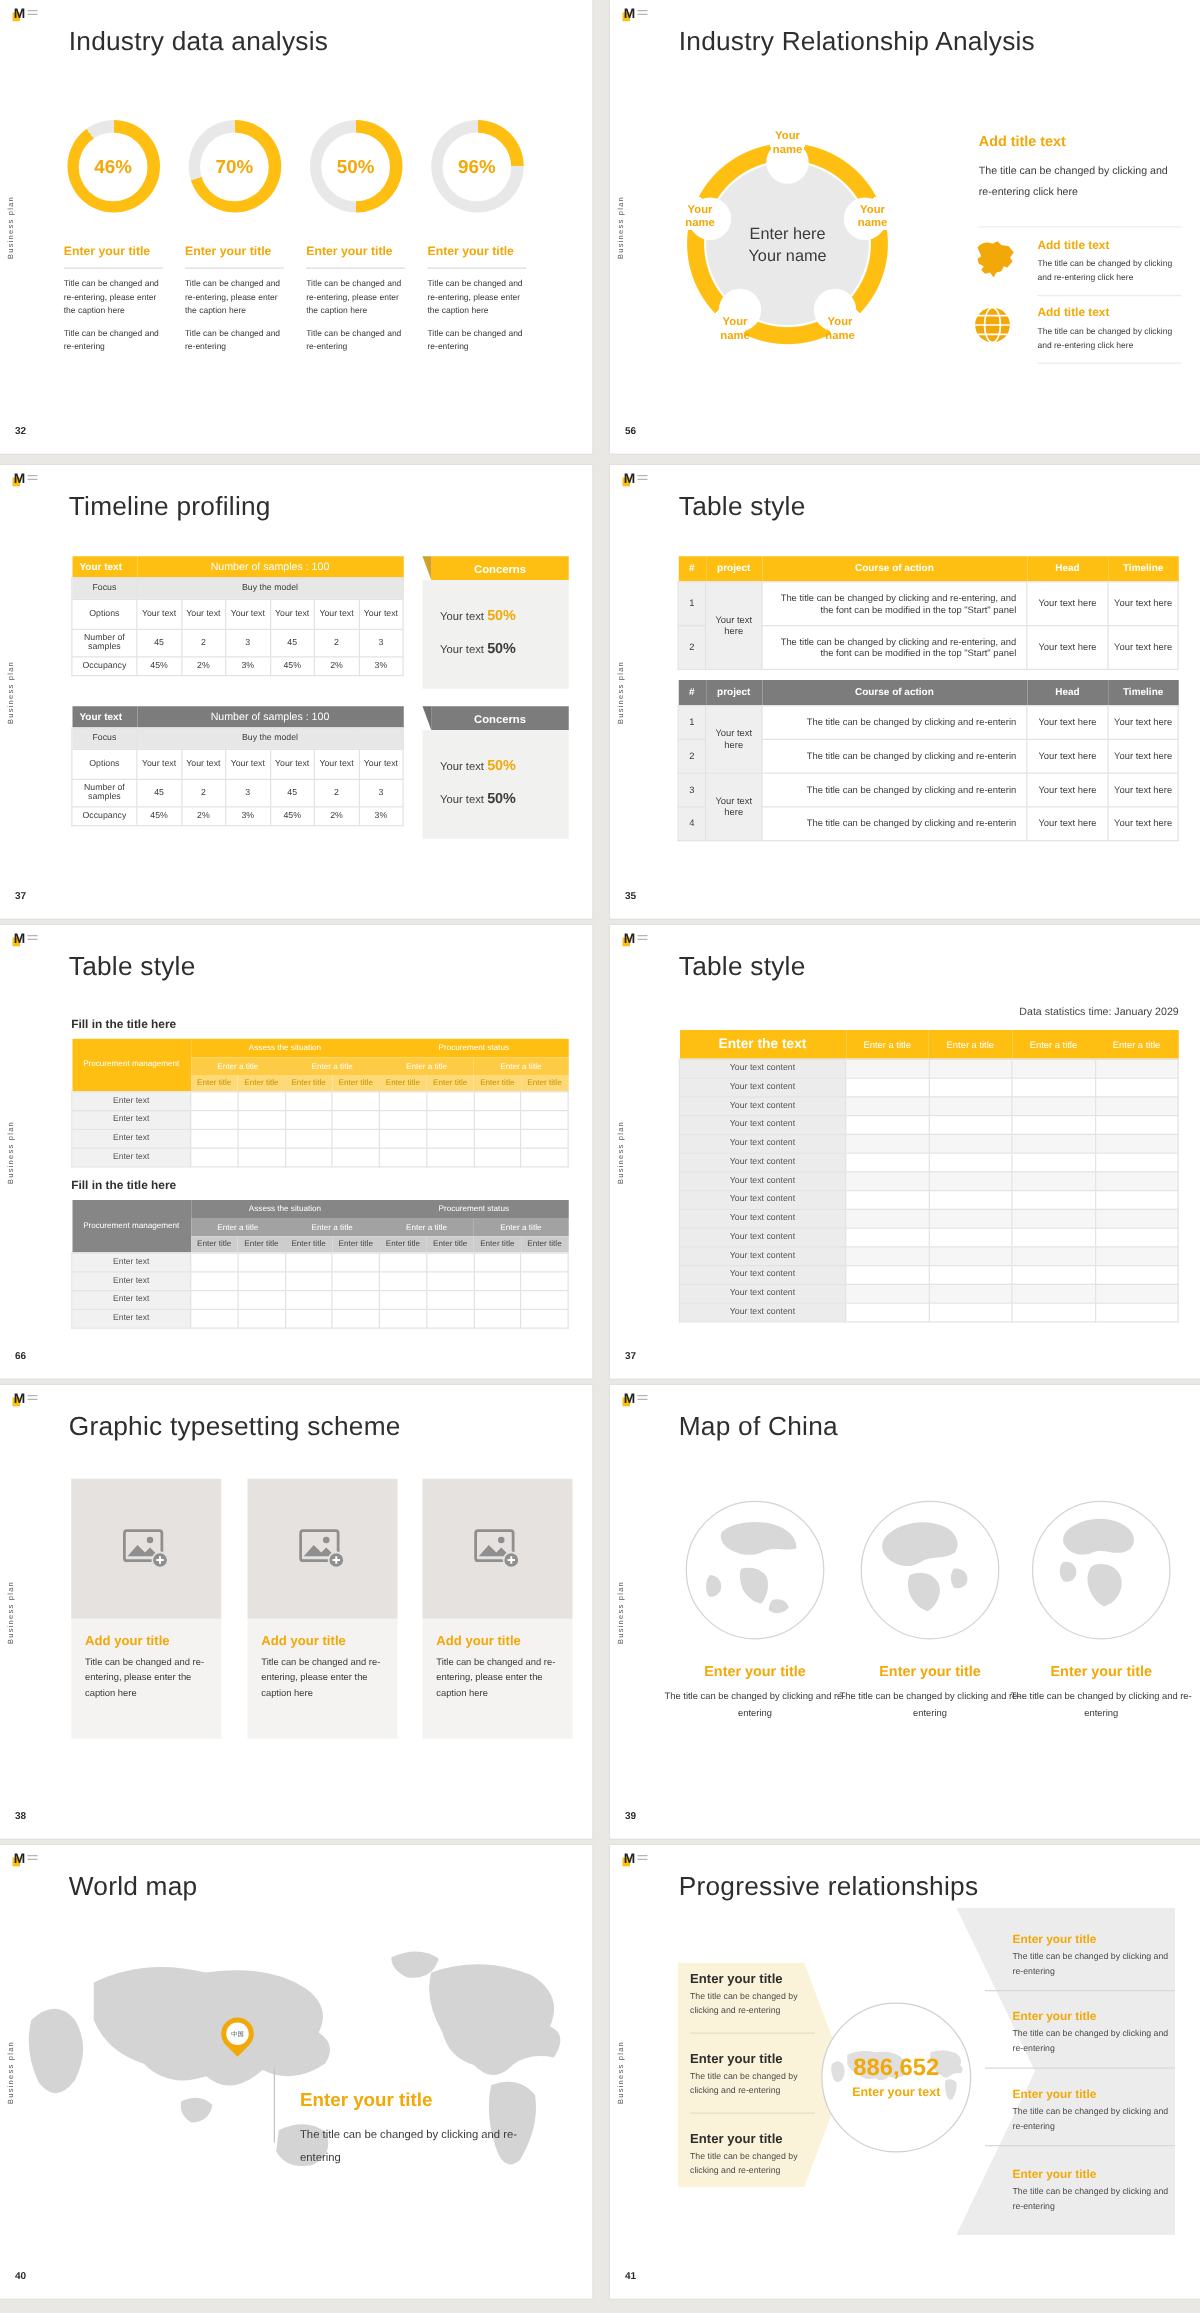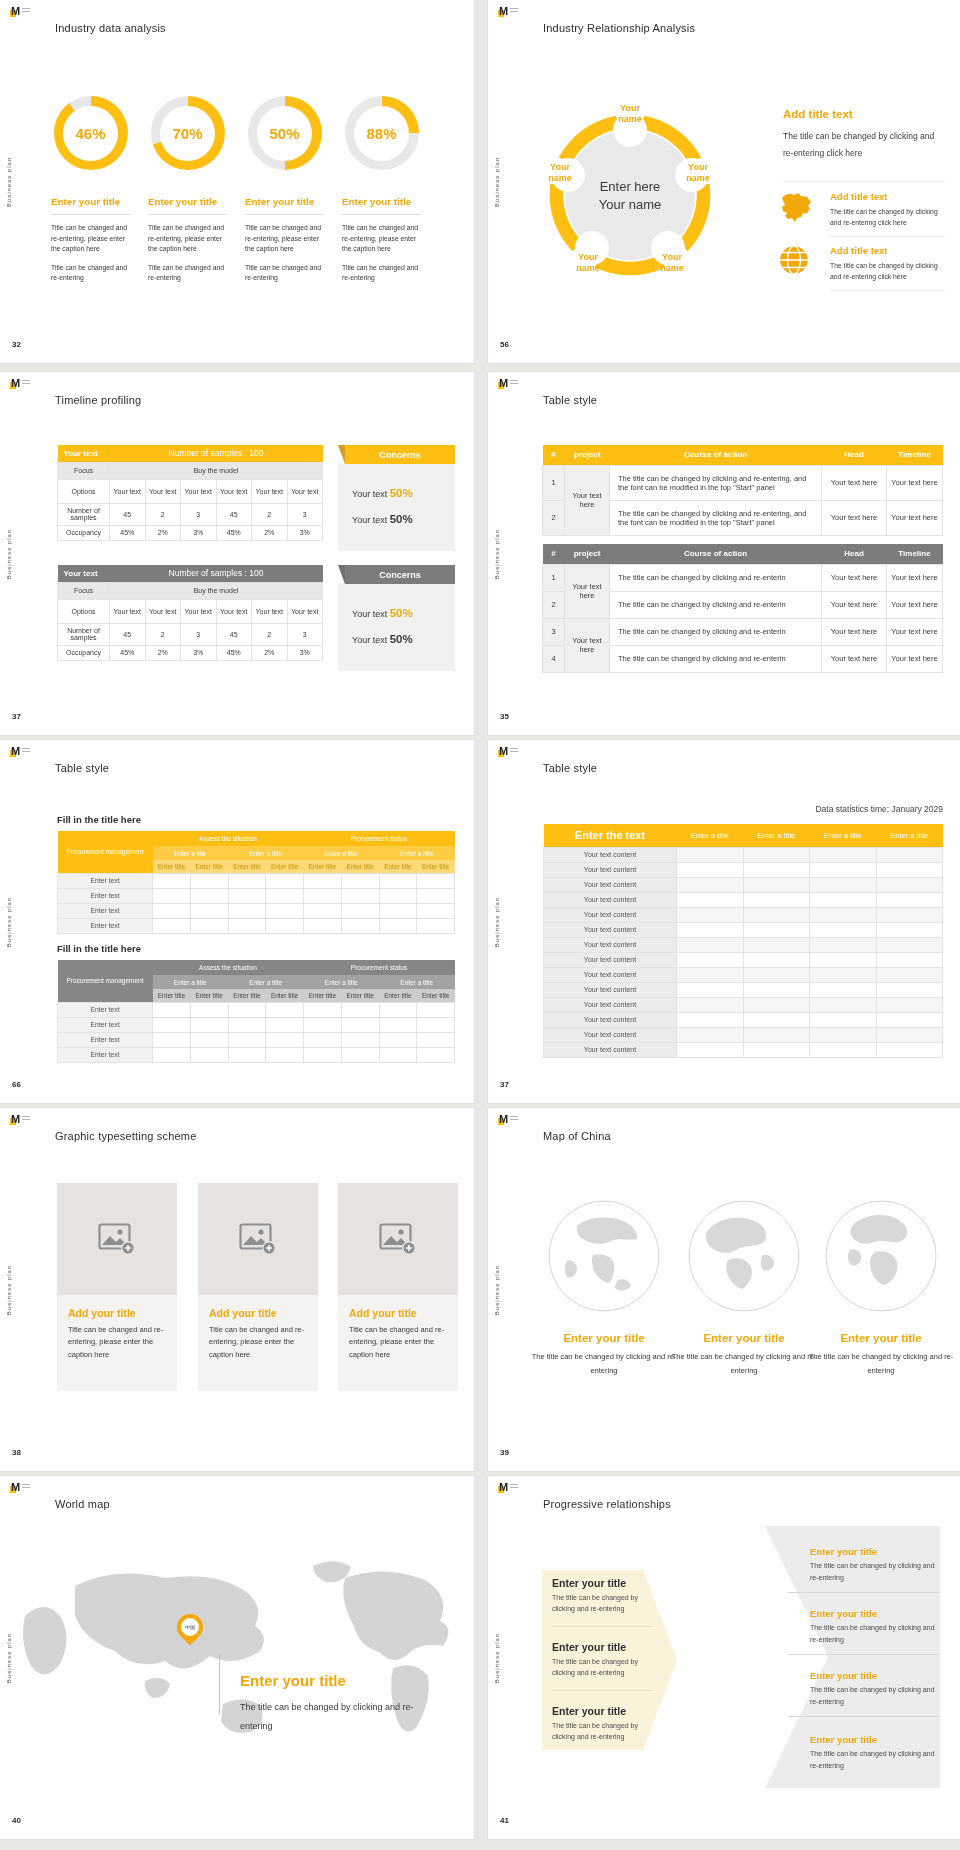--- a/index.html
+++ b/index.html
@@ -10,21 +10,21 @@
   .colL{left:0;width:474px}.colR{left:488px}
   .r0{top:0}.r1{top:372px}.r2{top:740px}.r3{top:1108px}.r4{top:1476px}
   
   .logo{position:absolute;left:11px;top:6px;display:flex;gap:2px;align-items:flex-start}
   .logo .m{font-weight:bold;font-size:11px;line-height:11px;color:#222;position:relative;z-index:1}
   .logo .m::before{content:"";position:absolute;left:-1px;bottom:0;width:6px;height:7px;background:var(--fill);z-index:-1}
   .logo .lines{display:flex;flex-direction:column;gap:2px;padding-top:2px}
   .logo .lines i{width:8px;height:1px;background:#b5b5b5}
   .vtext{position:absolute;left:6px;top:50%;writing-mode:vertical-rl;transform:translateY(-50%) rotate(180deg);font-size:6px;color:#555;letter-spacing:1px}
   .pnum{position:absolute;left:12px;bottom:14px;font-size:8px;font-weight:bold;color:#2b2b2b}
-  .stitle{position:absolute;left:55px;top:22px;margin:0;font-size:11px;font-weight:300;color:#2e2e2e;letter-spacing:.2px}
+  .stitle{position:absolute;left:55px;top:22px;margin:0;font-size:21px;font-weight:300;color:#2e2e2e;letter-spacing:.2px}
   
   .cols32{position:absolute;left:42px;top:96px;width:388px;display:flex}
   .col32{width:97px;padding:0 9px;box-sizing:border-box}
   .donut{width:74px;height:74px;border-radius:50%;margin:0 auto;background:conic-gradient(var(--fill) calc(var(--p)*1%),var(--track) 0);display:grid;place-items:center}
   .hole{width:55px;height:55px;background:#fff;border-radius:50%;display:grid;place-items:center}
   .pct{font-size:15px;font-weight:bold;color:var(--acc)}
   .h32{margin-top:26px;font-size:9.8px;font-weight:bold;color:var(--acc);padding-bottom:7px;border-bottom:1px solid #dcdcdc}
   .d32{margin-top:8px;font-size:6.8px;line-height:1.55;color:#3a3a3a}
   
   .ring{position:absolute;left:57px;top:110px;width:170px;height:170px;border-radius:50%;
@@ -61,21 +61,21 @@
   .chead.y{background:var(--fill);border-top-color:#c98f04}
   .chead.g{background:var(--g1);border-top-color:#575757}
   .cbody{background:#F1F1F0;height:87px;padding:16px 0 0 14px;box-sizing:border-box;font-size:9px;color:#3c3c3c;line-height:2.3}
   .v-y{color:var(--acc);font-weight:bold;font-size:11.5px}
   .v-d{color:#3c3c3c;font-weight:bold;font-size:11.5px}
   
   .t35{position:absolute;left:54px;width:401px;font-size:7.5px}
   .t35 th{font-weight:bold;color:#fff;font-size:8px}
   .t35 thead tr{height:20px}
   .t35 td.gray{background:#EFEFEF}
-  .t35 td.course{text-align:left;padding:0 8px}
+  .t35 td.course{text-align:right;padding:0 8px}
   .t35a tbody tr{height:35px}.t35b tbody tr{height:27px}
   
   .fillh{position:absolute;left:57px;font-size:9.5px;font-weight:bold;color:#2f2f2f}
   .t36{position:absolute;left:57px;width:398px;font-size:6.5px}
   .t36 th{font-weight:normal;color:#fff}
   .t36 .ra{height:15px}.t36 .rb{height:14px}.t36 .rc{height:13px}
   .t36 tbody tr{height:15px}
   .t36 td.lab{background:#F1F1F1;color:#555;font-size:6.8px}
   .t36y .corner,.t36y .ra th{background:var(--fill)}
   .t36y .rb th{background:var(--fillmid)}
@@ -170,21 +170,21 @@
               <span class="pct">50%</span>
             </div>
           </div>
       <div class="h32">Enter your title</div>
       <div class="d32">Title can be changed and re-entering, please enter the caption here</div>
       <div class="d32">Title can be changed and re-entering</div>
     </div>
     <div class="col32">
       <div class="donut" style="--p: 25;">
             <div class="hole">
-              <span class="pct">88%</span>
+              <span class="pct">96%</span>
             </div>
           </div>
       <div class="h32">Enter your title</div>
       <div class="d32">Title can be changed and re-entering, please enter the caption here</div>
       <div class="d32">Title can be changed and re-entering</div>
     </div>
   </div>
 </div>
 
 <div class="slide colR r0" style="width:472px">
@@ -934,20 +934,32 @@
   <div class="lblock" style="top:165px">
         <h4>Enter your title</h4>
         <p>The title can be changed by clicking and re-entering</p>
       </div>
   <div class="ldiv" style="top:214px"></div>
   <div class="lblock" style="top:229px">
         <h4>Enter your title</h4>
         <p>The title can be changed by clicking and re-entering</p>
       </div>
 
+  <div class="circle41">
+    <svg width="110" height="60" viewBox="0 0 445 215">
+          <g fill="#BFBFBF">
+            <path d="M60 30 Q100 10 150 22 Q200 15 230 35 Q250 50 240 70 Q255 80 245 95 Q220 112 195 100 Q170 122 150 105 Q120 115 100 95 Q70 85 60 60 Z"></path>
+            <path d="M330 22 Q370 8 410 24 Q436 40 425 65 Q440 72 428 90 Q408 86 395 96 Q380 112 364 96 Q344 90 339 70 Q324 44 330 22 Z"></path>
+            <path d="M378 112 Q400 104 413 120 Q417 145 401 172 Q388 183 381 160 Q373 134 378 112 Z"></path>
+            <path d="M10 60 Q30 42 45 60 Q58 82 45 108 Q30 128 16 110 Q4 85 10 60 Z"></path>
+          </g>
+        </svg>
+    <div class="cval">886,652</div>
+    <div class="clab">Enter your text</div>
+  </div>
 
   <div class="rblock" style="top:70px">
         <h4>Enter your title</h4>
         <p>The title can be changed by clicking and re-entering</p>
       </div>
   <div class="rdiv" style="top:116px"></div>
   <div class="rblock" style="top:132px">
         <h4>Enter your title</h4>
         <p>The title can be changed by clicking and re-entering</p>
       </div>

